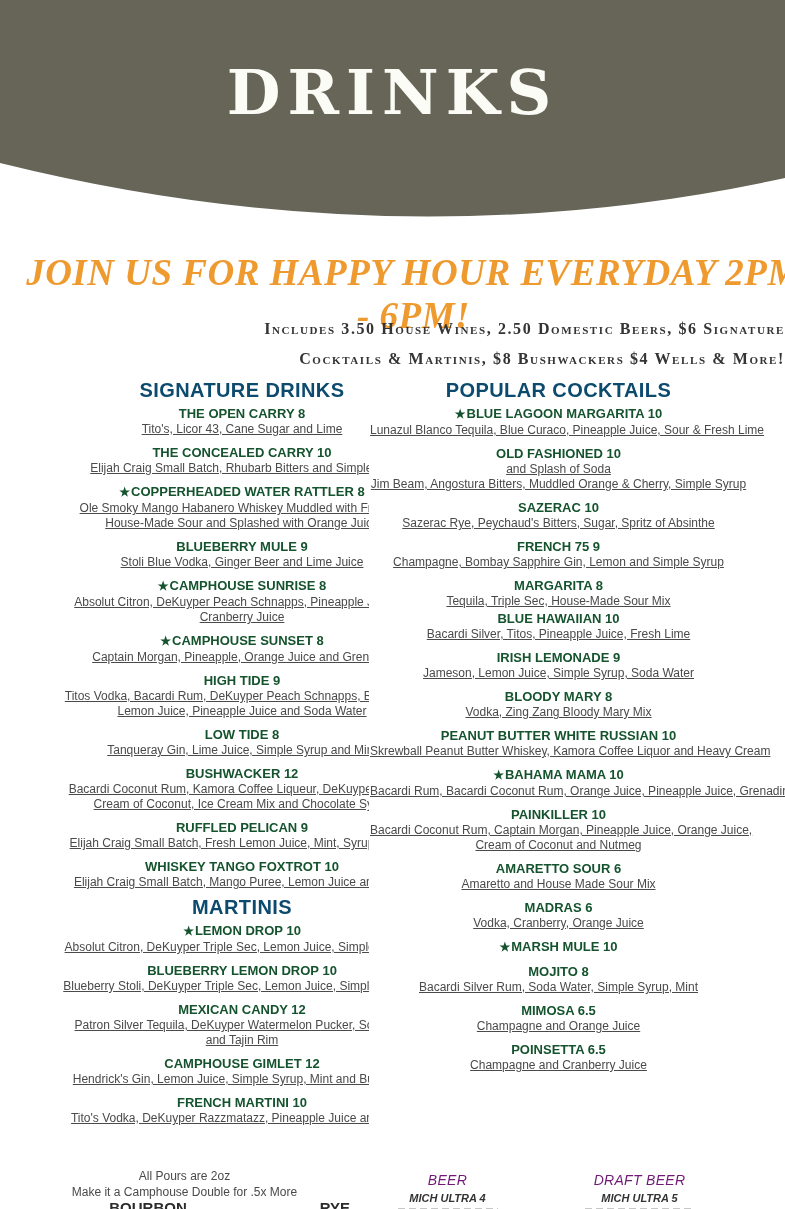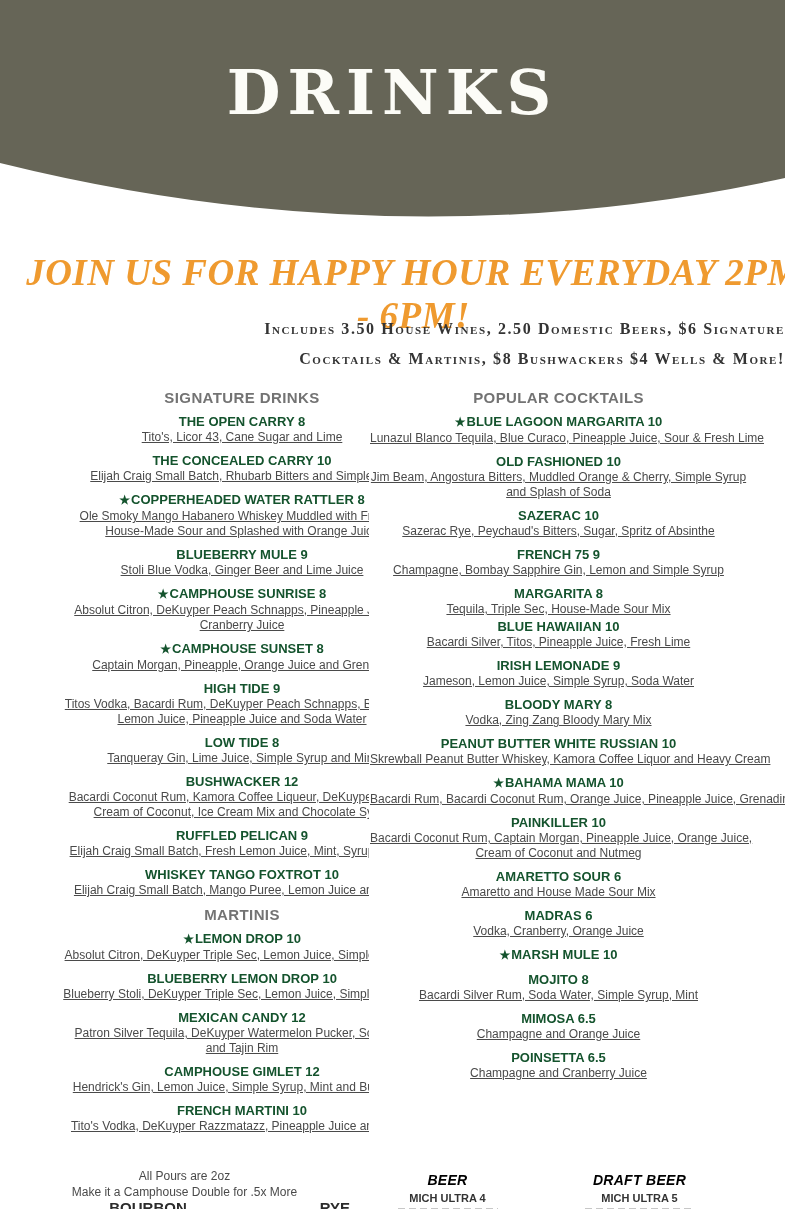--- a/index.html
+++ b/index.html
@@ -36,22 +36,22 @@
     font-variant:small-caps;
     font-weight:700;font-size:16px;letter-spacing:1.6px;
     line-height:30px;color:#343434;
   }
   
   .col-left{position:absolute;left:0;top:381px;width:369px;height:758px;overflow:hidden;}
   .col-left-inner{width:480px;margin-left:2px;text-align:center;}
   .col-right{position:absolute;left:370px;top:381px;width:377px;text-align:center;}
   .section + .section{margin-top:8px;}
   .section-title{
-    margin:8px 0 6px;font-size:15px;font-weight:700;
-    letter-spacing:0.4px;color:#737373;line-height:18px;
+    margin:0 0 6px;font-size:20px;font-weight:700;
+    letter-spacing:0.4px;color:#0c4a6e;line-height:18px;
   }
   .item{margin-bottom:7px;}
   .item.tight{margin-bottom:1px;}
   .item-name{
     font-size:13px;font-weight:700;color:#14532d;
     line-height:17px;white-space:nowrap;
   }
   .star{margin-right:1px;font-size:12px;}
   .item-desc{
     font-size:12px;color:#4a4a4a;line-height:15px;white-space:nowrap;text-decoration:underline;
@@ -64,25 +64,25 @@
   .spirit-header{
     position:absolute;top:1199px;width:120px;text-align:center;
     font-size:15px;font-weight:700;color:#2b2b2b;
   }
   .spirit-bourbon{left:88px;}
   .spirit-rye{left:275px;}
   .beer-col{position:absolute;top:1172px;width:155px;text-align:center;}
   .beer-col-1{left:370px;}
   .beer-col-2{left:562px;}
   .beer-title{
-    font-style:italic;font-weight:700;font-size:14px;
-    letter-spacing:0.3px;color:#000000;line-height:16px;
+    font-style:italic;font-weight:400;font-size:14px;
+    letter-spacing:0.3px;color:#701a75;line-height:16px;
   }
   .beer-sub{
-    font-weight:700;font-size:11px;
+    font-style:italic;font-weight:700;font-size:11px;
     color:#333333;margin-top:4px;line-height:13px;
   }
   .remnant{
     height:3px;margin:3px auto 0;
     background:repeating-linear-gradient(90deg,#b9b9b9 0 7px,transparent 7px 11px);
     opacity:0.8;
   }
   .remnant-1{width:100px;}
   .remnant-2{width:110px;}
 </style>
@@ -186,22 +186,22 @@
 
   <div class="col-right" id="col-right-mount">
       <div class="section">
         <h2 class="section-title">POPULAR COCKTAILS</h2>
         <div class="item">
           <div class="item-name"><span class="star">★</span><span>BLUE LAGOON MARGARITA 10</span></div>
           <div class="item-desc">Lunazul Blanco Tequila, Blue Curaco, Pineapple Juice, Sour &amp; Fresh Lime</div>
         </div>
         <div class="item">
           <div class="item-name"><span>OLD FASHIONED 10</span></div>
+          <div class="item-desc">and Splash of Soda</div>
           <div class="item-desc">Jim Beam, Angostura Bitters, Muddled Orange &amp; Cherry, Simple Syrup</div>
-          <div class="item-desc">and Splash of Soda</div>
         </div>
         <div class="item">
           <div class="item-name"><span>SAZERAC 10</span></div>
           <div class="item-desc">Sazerac Rye, Peychaud's Bitters, Sugar, Spritz of Absinthe</div>
         </div>
         <div class="item">
           <div class="item-name"><span>FRENCH 75 9</span></div>
           <div class="item-desc">Champagne, Bombay Sapphire Gin, Lemon and Simple Syrup</div>
         </div>
         <div class="item tight">

